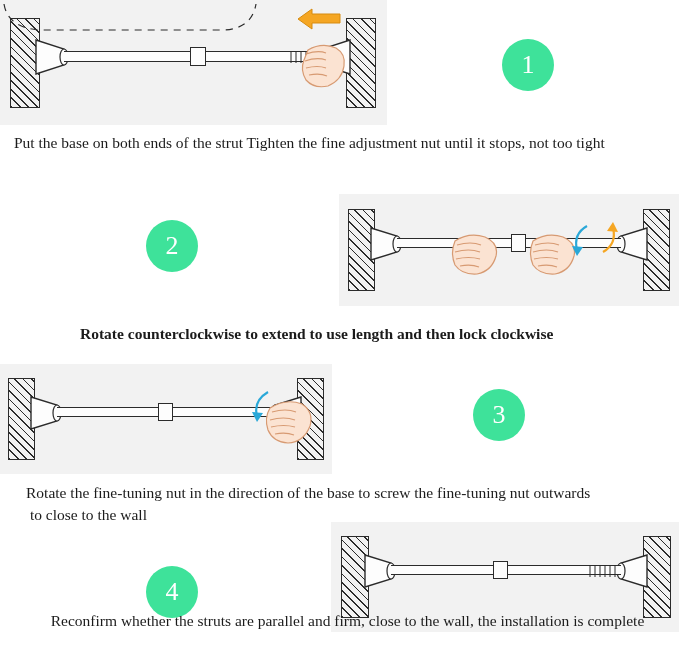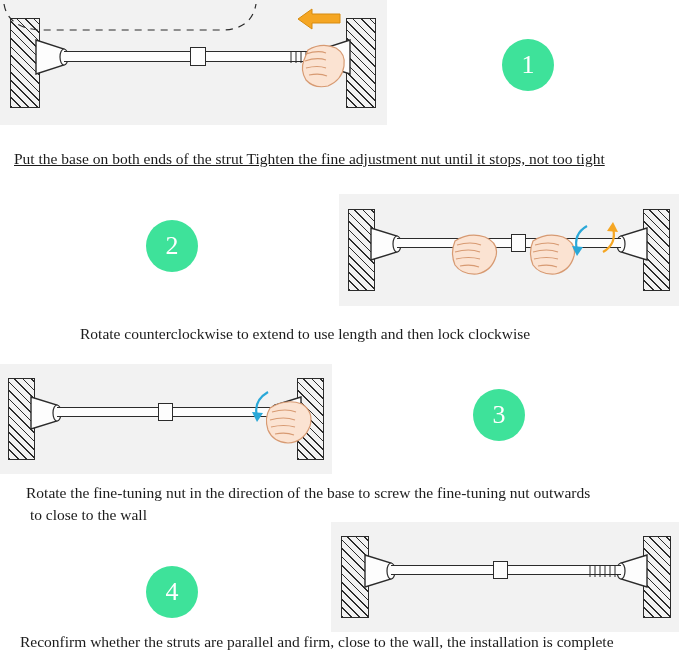--- a/index.html
+++ b/index.html
@@ -140,21 +140,21 @@
     <svg width="260" height="36" viewBox="0 0 260 36">
       <path d="M4 4 Q8 28 40 30 L225 30 Q252 28 256 4" fill="none" stroke="#2b2b2b" stroke-width="1.2" stroke-dasharray="7,6"></path>
     </svg>
   </div>
 </div>
 
 <div class="badge" style="left:502px; top:39px;">
   <span>1</span>
 </div>
 
-<div class="caption" style="left:14px; top:148px; width:660px;text-decoration:underline;">Put the base on both ends of the strut Tighten the fine adjustment nut until it stops, not too tight</div>
+<div class="caption" style="left:14px; top:132px; width:660px;">Put the base on both ends of the strut Tighten the fine adjustment nut until it stops, not too tight</div>
 
 <div class="badge" style="left:146px; top:220px;">
   <span>2</span>
 </div>
 
 <div class="illus" style="left:339px; top:194px; width:340px; height:112px;">
   <div class="wall" style="left:9px; top:15px; width:27px; height:82px;"></div>
   <div class="wall" style="left:304px; top:15px; width:27px; height:82px;"></div>
 
   <div class="foot" style="left:30px; top:32px;">
@@ -205,21 +205,21 @@
   </div>
 
   <div class="arrow" style="position:absolute; left:256px; top:26px;">
     <svg width="26" height="40" viewBox="0 0 26 40">
       <path d="M8 32 Q22 24 18 8" fill="none" stroke="#f5a623" stroke-width="2.2"></path>
       <path d="M18 2 L23 12 L12 11 Z" fill="#f5a623"></path>
     </svg>
   </div>
 </div>
 
-<div class="caption" style="left:80px; top:323px; width:560px;">Rotate counterclockwise to extend to use length and then lock clockwise</div>
+<div class="caption" style="left:80px; top:323px; width:560px;font-weight:bold;">Rotate counterclockwise to extend to use length and then lock clockwise</div>
 
 <div class="illus" style="left:0px; top:364px; width:332px; height:110px;">
   <div class="wall" style="left:8px; top:14px; width:27px; height:82px;"></div>
   <div class="wall" style="left:297px; top:14px; width:27px; height:82px;"></div>
 
   <div class="foot" style="left:29px; top:31px;">
     <svg width="32" height="36" viewBox="0 0 32 36">
       <path d="M2 2 L2 34 L28 26 Q32 18 28 10 Z" fill="#fdfdfd" stroke="#2b2b2b" stroke-width="1.4"></path>
       <ellipse cx="28" cy="18" rx="4" ry="8" fill="#fdfdfd" stroke="#2b2b2b" stroke-width="1.2"></ellipse>
     </svg>
@@ -292,13 +292,13 @@
         <line x1="8" y1="2" x2="8" y2="14"></line>
         <line x1="13" y1="2" x2="13" y2="14"></line>
         <line x1="18" y1="2" x2="18" y2="14"></line>
         <line x1="23" y1="2" x2="23" y2="14"></line>
         <line x1="28" y1="2" x2="28" y2="14"></line>
       </g>
     </svg>
   </div>
 </div>
 
-<div class="caption" style="left:20px; top:631px; width:655px;">Reconfirm whether the struts are parallel and firm, close to the wall, the installation is complete</div>
+<div class="caption" style="left:20px; top:610px; width:655px;text-align:center;">Reconfirm whether the struts are parallel and firm, close to the wall, the installation is complete</div>
 
 </body></html>

